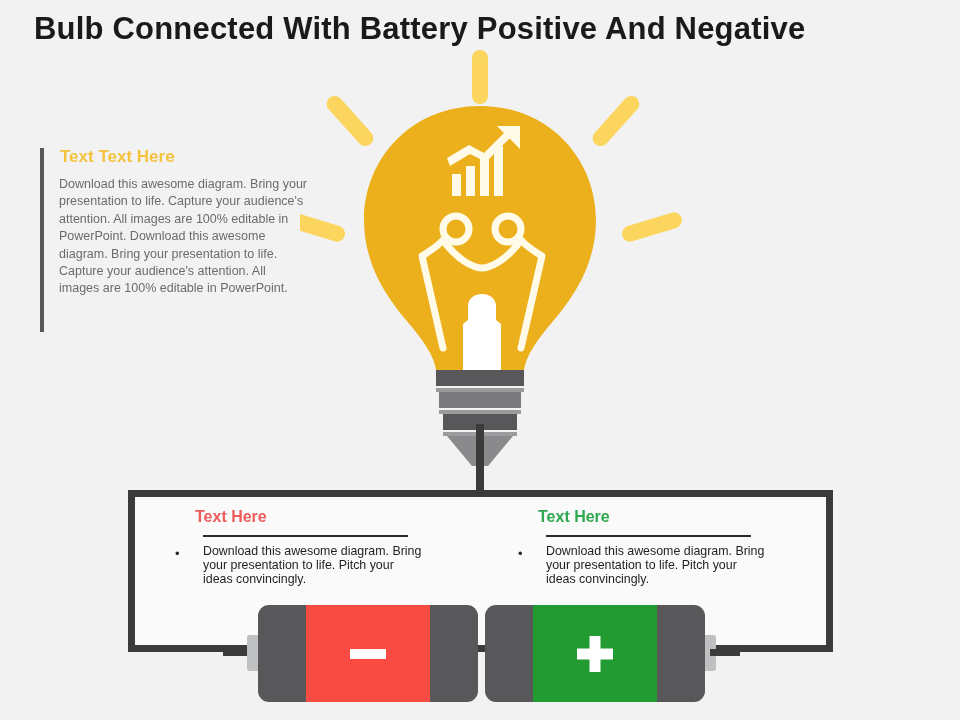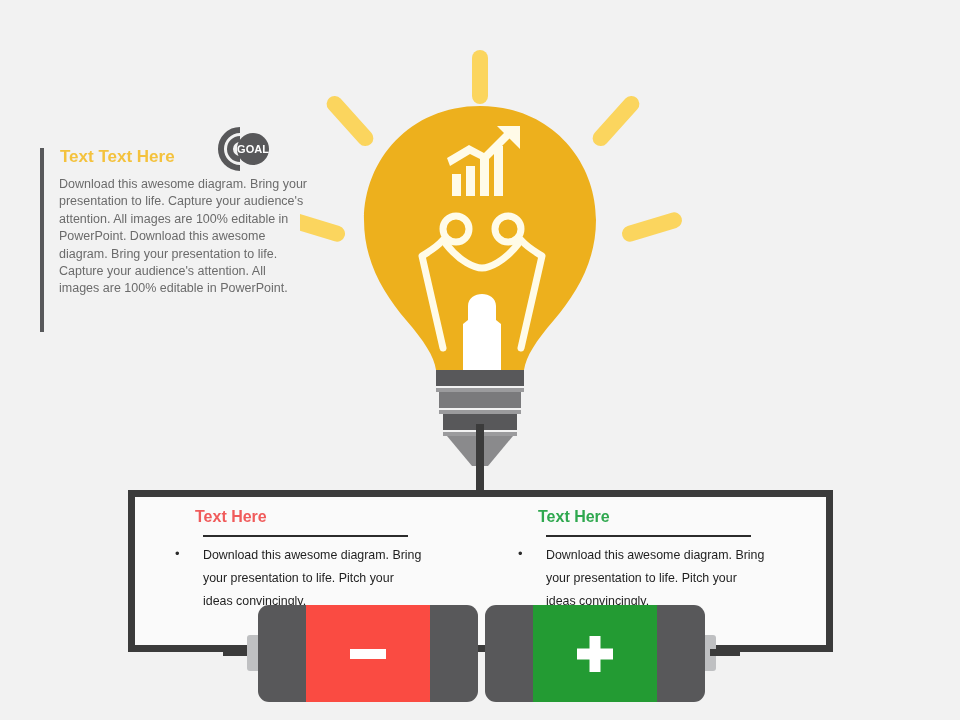--- a/index.html
+++ b/index.html
@@ -135,21 +135,21 @@
     font-size: 13px;
     color: #2b2b2b;
     line-height: 16px;
   }
   .col-body {
     position: absolute;
     left: 28px;
     top: 36px;
     width: 222px;
     font-size: 12.4px;
-    line-height: 23px;
+    line-height: 14px;
     color: #1f1f1f;
   }
 
   
   .battery {
     position: absolute;
     top: 605px;
     height: 97px;
   }
   .bat-neg { left: 258px; width: 220px; }
@@ -213,20 +213,21 @@
     background: #3b3b3b;
   }
   .lead-left  { left: -35px;  width: 30px; }
   .lead-right { right: -35px; width: 30px; }
 </style>
 </head>
 <body>
 
 <div id="slide">
 
+  <div class="title">Bulb Connected With Battery Positive And Negative</div>
 
   <div class="bulb-wrap">
     <svg width="390" height="450" viewBox="0 0 390 450" xmlns="http://www.w3.org/2000/svg">
 
       <g>
         <rect x="172" y="2" width="16" height="54" rx="8" fill="#fbd55e"></rect>
         <rect x="42" y="42" width="16" height="62" rx="8" fill="#fbd55e" transform="rotate(-42 50 73)"></rect>
         <rect x="308" y="42" width="16" height="62" rx="8" fill="#fbd55e" transform="rotate(42 316 73)"></rect>
         <rect x="7" y="148" width="16" height="62" rx="8" fill="#fbd55e" transform="rotate(-73 15 179)"></rect>
         <rect x="344" y="148" width="16" height="62" rx="8" fill="#fbd55e" transform="rotate(73 352 179)"></rect>
@@ -282,30 +283,20 @@
       </g>
     </svg>
   </div>
 
   <div class="left-block">
     <div class="left-rule"></div>
     <div class="left-heading">Text Text Here</div>
     <div class="left-body">Download this awesome diagram. Bring your presentation to life. Capture your audience's attention. All images are 100% editable in PowerPoint. Download this awesome diagram. Bring your presentation to life. Capture your audience's attention. All images are 100% editable in PowerPoint.</div>
   </div>
 
-  <div class="goal-icon">
-    <svg width="62" height="46" viewBox="0 0 62 46" xmlns="http://www.w3.org/2000/svg">
-      <g fill="none" stroke="#58585a">
-        <path d="M27 4 A 19 19 0 1 0 27 42" stroke-width="6"></path>
-        <path d="M27 13 A 10 10 0 1 0 27 33" stroke-width="6"></path>
-      </g>
-      <circle cx="40" cy="23" r="16" fill="#58585a"></circle>
-      <text x="40" y="27" font-family="Liberation Sans, sans-serif" font-size="11" font-weight="bold" fill="#ffffff" text-anchor="middle">GOAL</text>
-    </svg>
-  </div>
 
   <div class="circuit-stem"></div>
   <div class="circuit-frame"></div>
 
   <div class="col col-a">
     <div class="col-title red">Text Here</div>
     <div class="col-underline"></div>
     <div class="col-bullet">•</div>
     <div class="col-body">Download this awesome diagram. Bring your presentation to life. Pitch your ideas convincingly.</div>
   </div>

